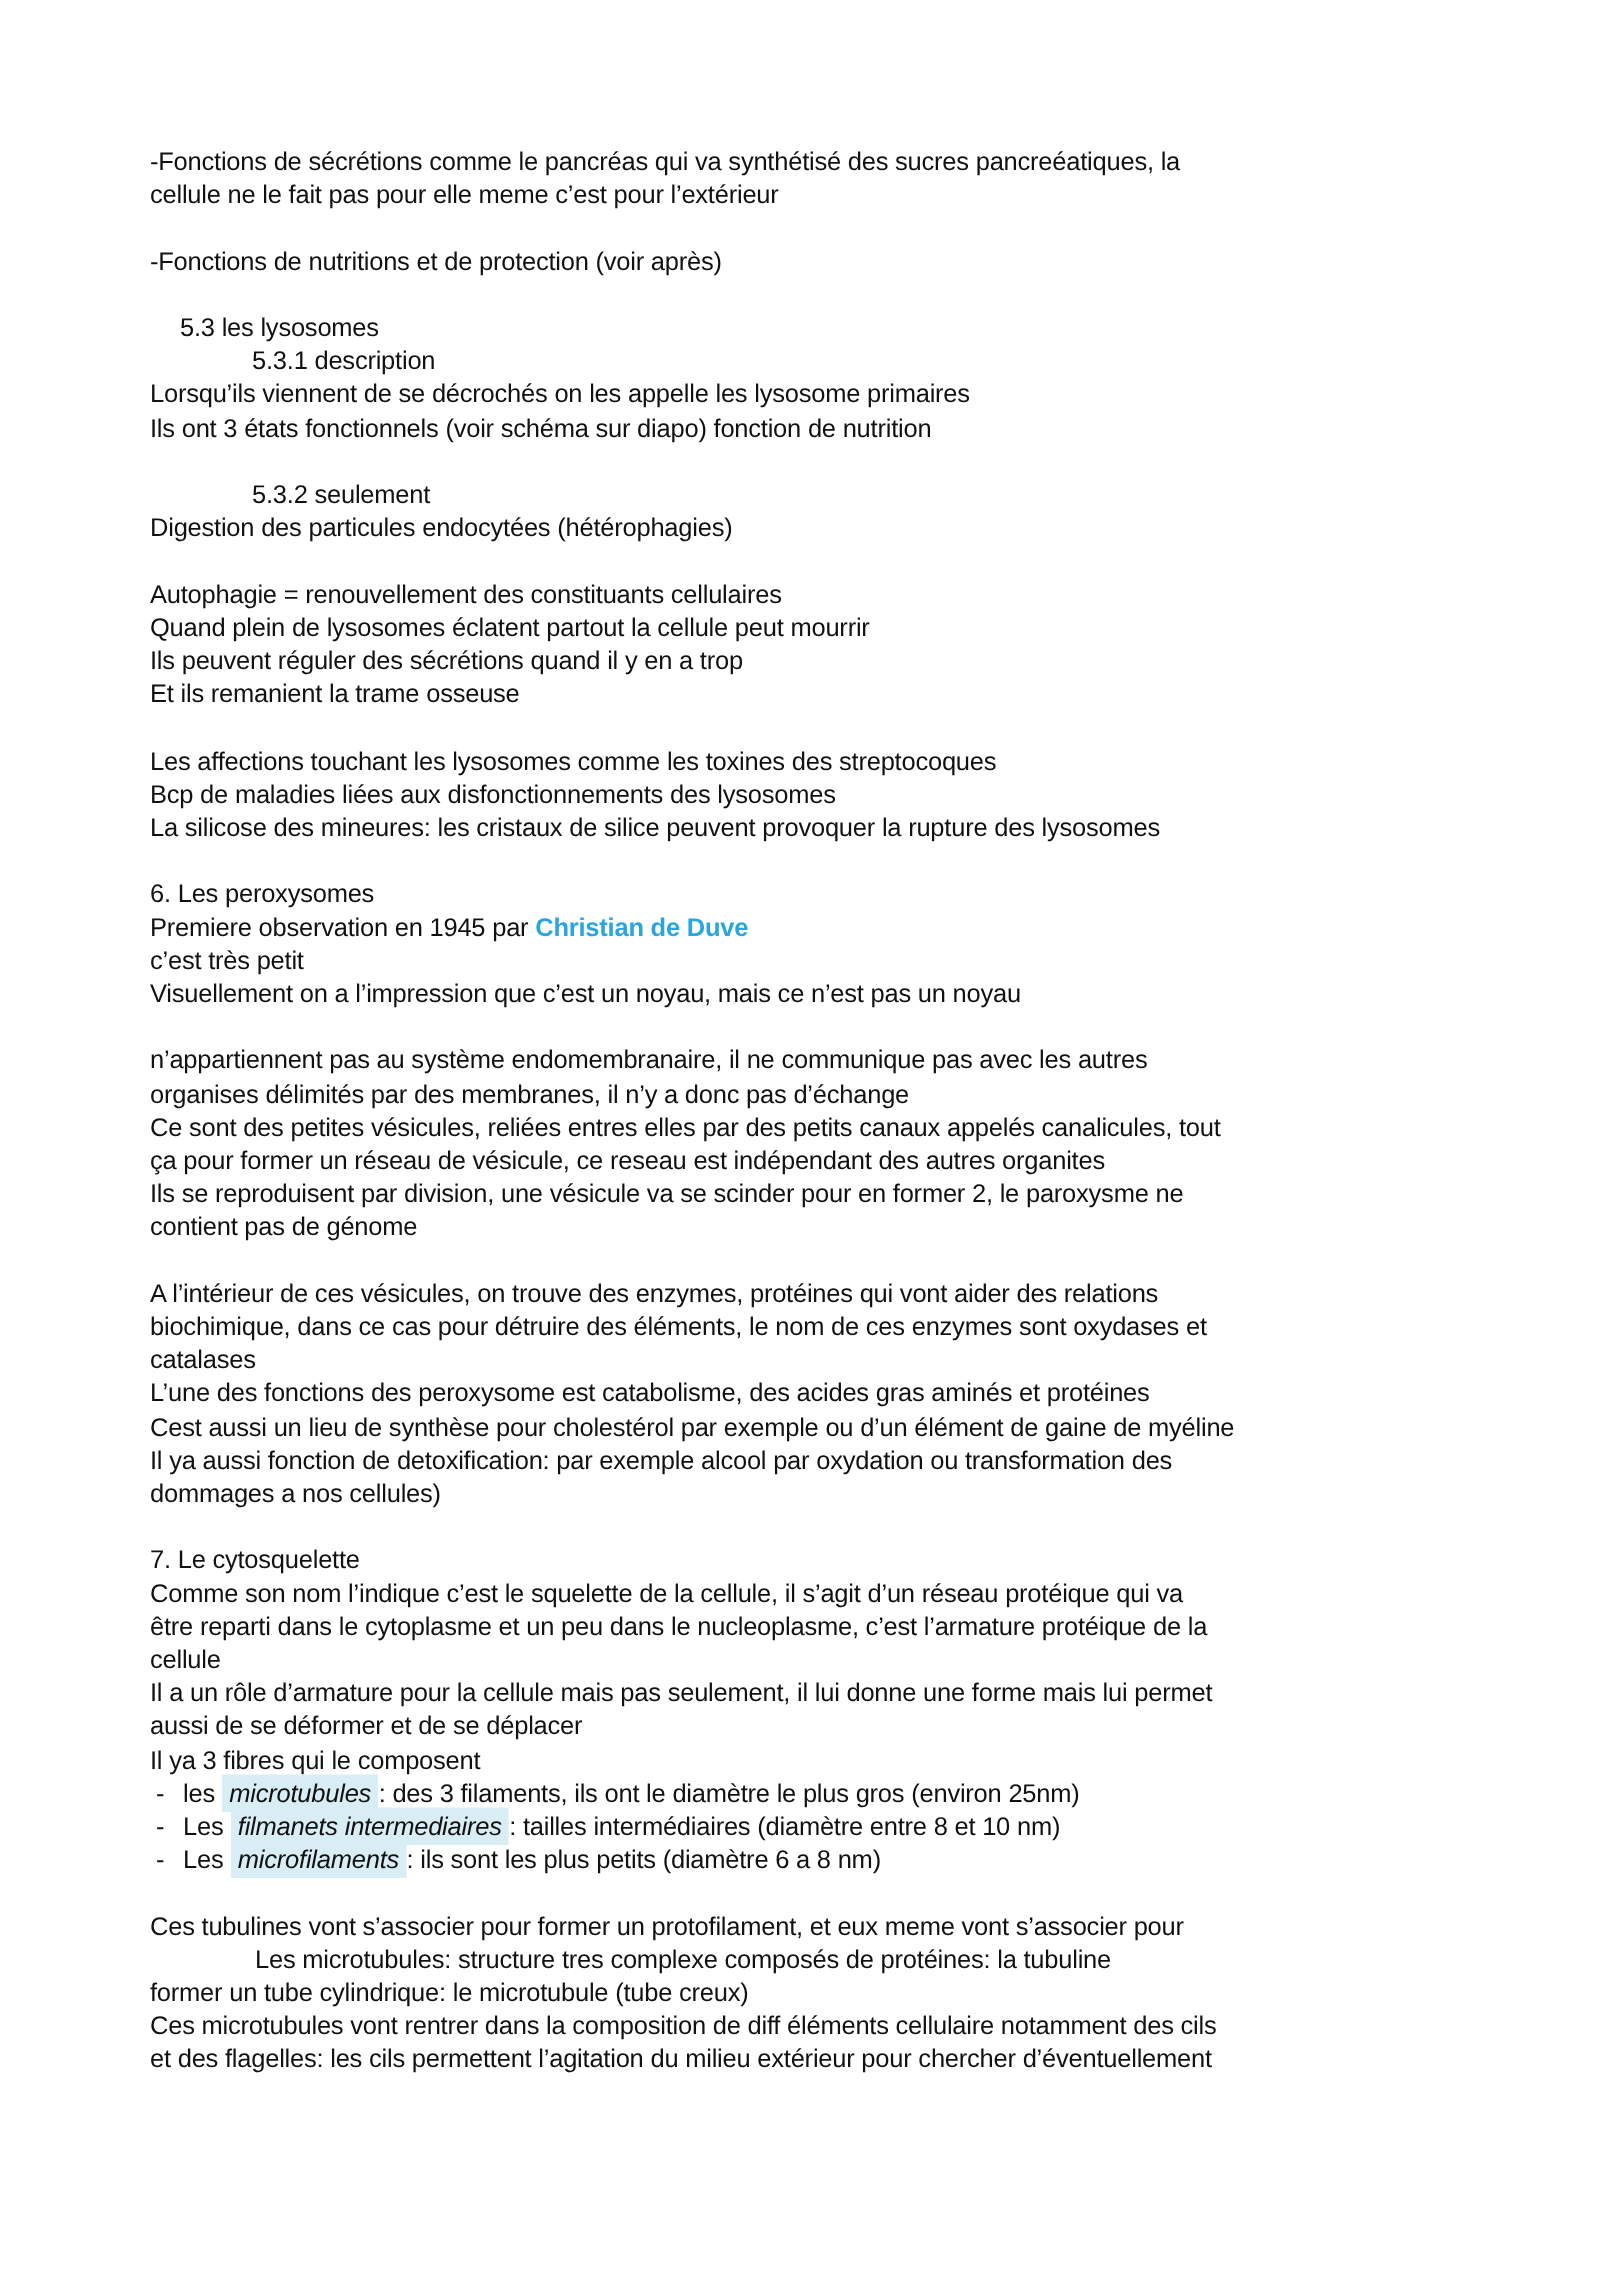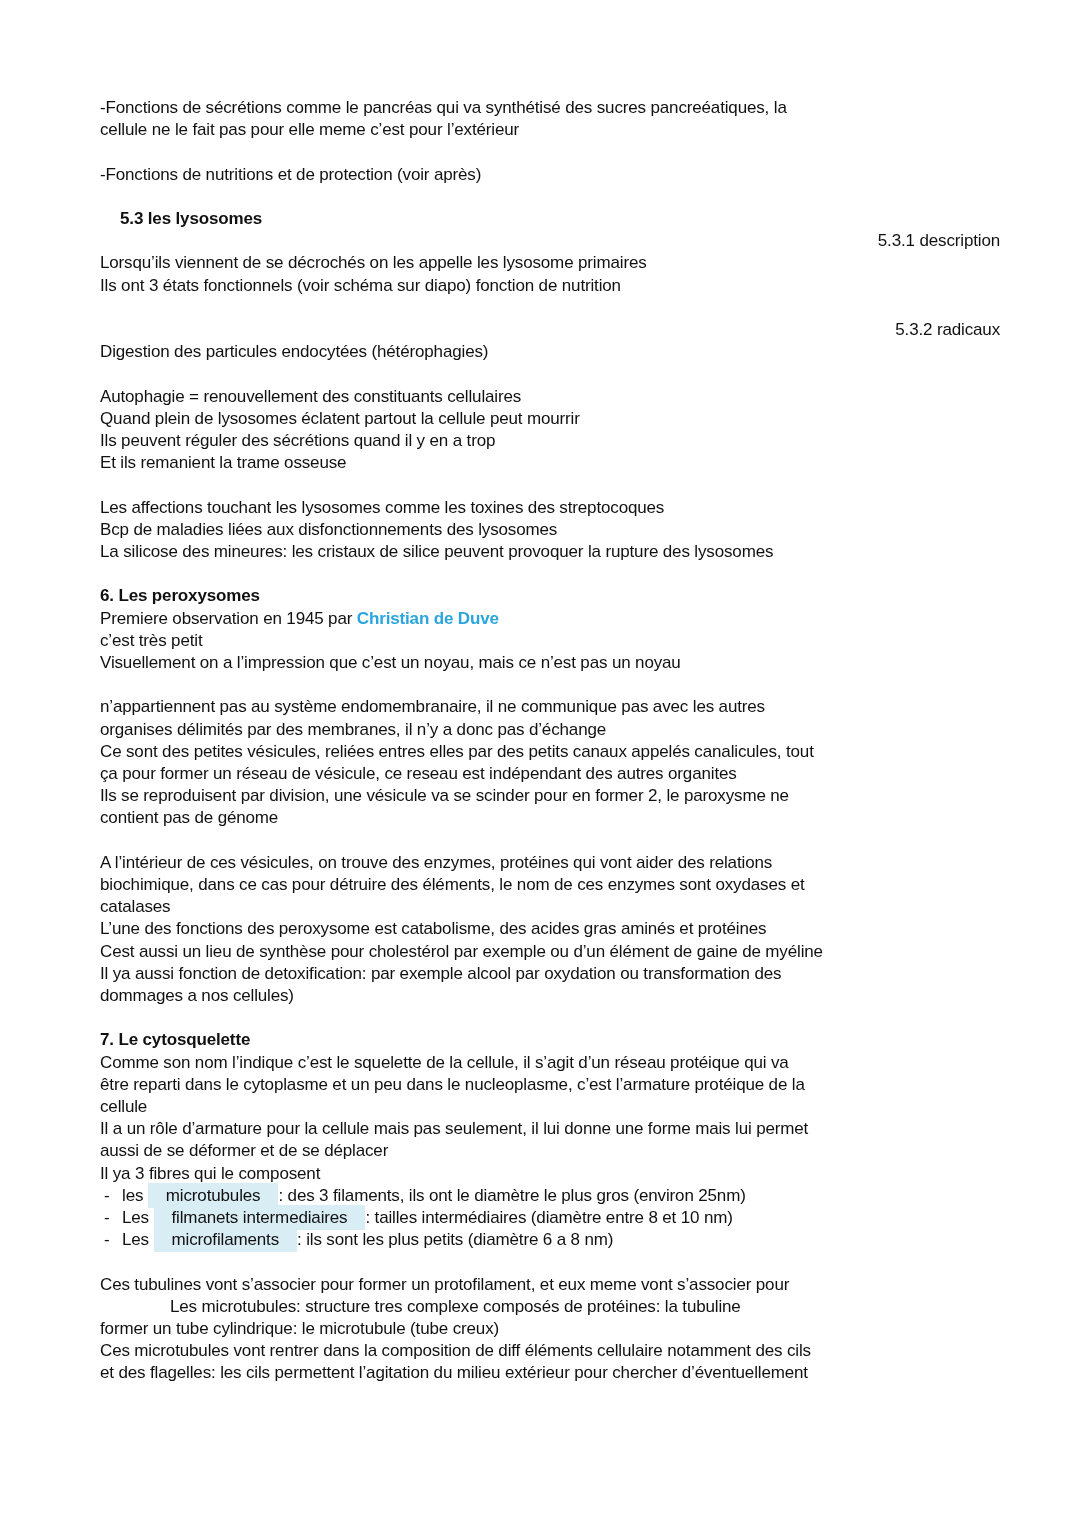--- a/index.html
+++ b/index.html
@@ -15,33 +15,34 @@
     overflow: hidden;
   }
   .page {
     padding: 97px 80px 0 100px;
     box-sizing: border-box;
     width: 1080px;
     height: 1487px;
   }
   .line { white-space: pre; }
   .sp   { height: 22.2px; }
-  .bold { font-weight: 700; }
+  .bold { font-weight: 400; }
   .ind1 { padding-left: 20px; }
-  .ind2 { padding-left: 68px; text-align: right; }
+  .ind2 { padding-left: 68px; }
   .ind3 { padding-left: 70px; }
   .bullet .dash {
     display: inline-block;
     width: 22px;
     padding-left: 4px;
     box-sizing: border-box;
   }
   .hl {
     background: var(--highlight, #d9edf5);
-    padding: 3px 18px;
+    padding: 3px 5px;
+    font-style: italic;
   }
   .link {
     color: var(--link, #2aa5de);
     font-weight: 700;
     cursor: pointer;
   }
 </style>
 </head>
 <body>
 
@@ -52,21 +53,21 @@
   <div class="sp"></div>
   <div class="line">-Fonctions de nutritions et de protection (voir après)</div>
   <div class="sp"></div>
 
   <div class="line bold ind1">5.3 les lysosomes</div>
   <div class="line ind2">5.3.1 description</div>
   <div class="line">Lorsqu’ils viennent de se décrochés on les appelle les lysosome primaires</div>
   <div class="line">Ils ont 3 états fonctionnels (voir schéma sur diapo) fonction de nutrition</div>
   <div class="sp"></div>
 
-  <div class="line ind2">5.3.2 radicaux</div>
+  <div class="line ind2">5.3.2 seulement</div>
   <div class="line">Digestion des particules endocytées (hétérophagies)</div>
   <div class="sp"></div>
 
   <div class="line">Autophagie = renouvellement des constituants cellulaires</div>
   <div class="line">Quand plein de lysosomes éclatent partout la cellule peut mourrir</div>
   <div class="line">Ils peuvent réguler des sécrétions quand il y en a trop</div>
   <div class="line">Et ils remanient la trame osseuse</div>
   <div class="sp"></div>
 
   <div class="line">Les affections touchant les lysosomes comme les toxines des streptocoques</div>

